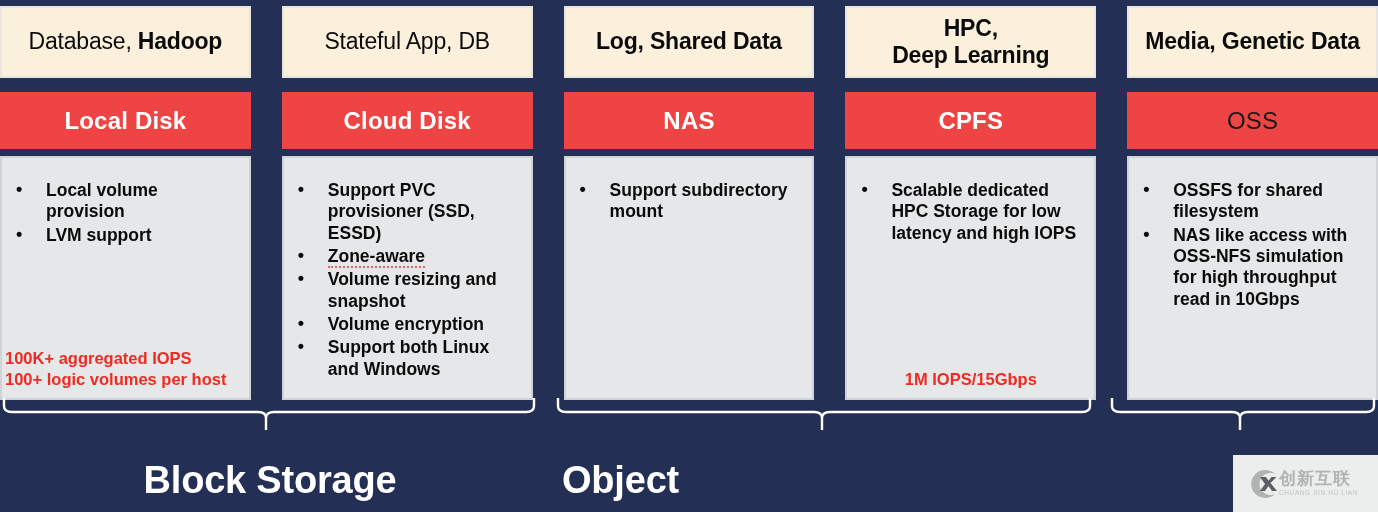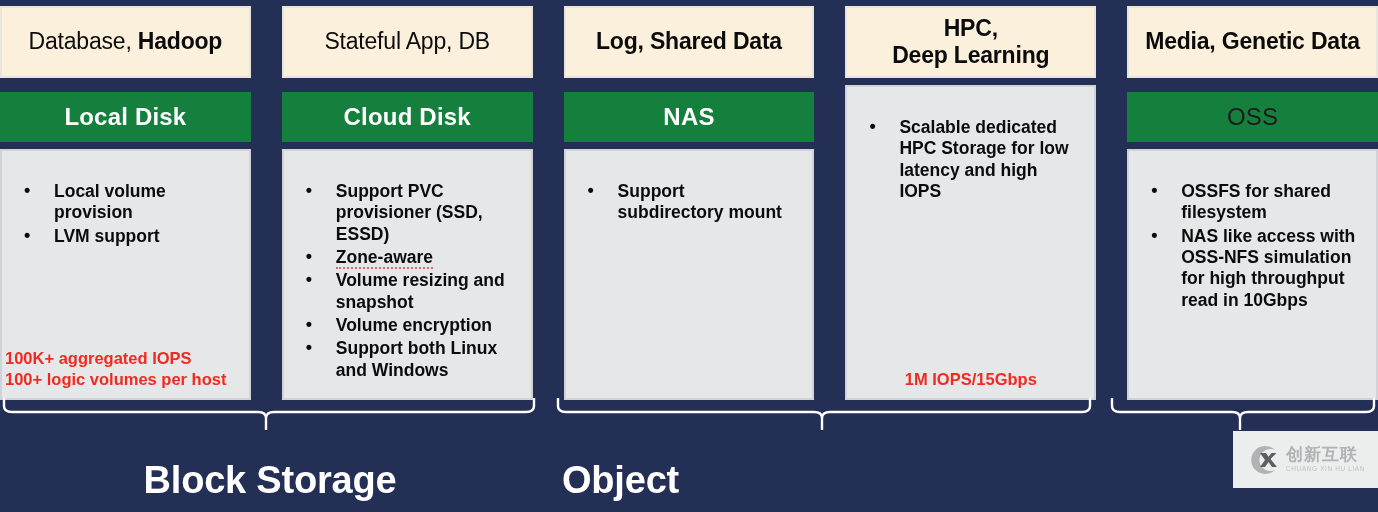--- a/index.html
+++ b/index.html
@@ -43,23 +43,23 @@
     font-size:23px;
     line-height:1.18;
     letter-spacing:-0.2px;
     padding:0 8px;
   }
   .usecase .b{font-weight:bold;}
   .usecase .n{font-weight:normal;}
 
   
   .product{
-    height:50px;
+    height:57px;
     margin-top:14px;
-    background:#15803d;
+    background:#ef4444;
     display:flex;
     align-items:center;
     justify-content:center;
     font-size:24px;
     font-weight:bold;
     color:#ffffff;
     letter-spacing:0.2px;
   }
   .product.dark{color:#1a1a1a;font-weight:normal;}
 
@@ -68,21 +68,21 @@
     margin-top:7px;
     flex:1 1 auto;
     background:#e6e7e9;
     border:2px solid #cfd2d6;
     box-sizing:border-box;
     position:relative;
     padding:22px 10px 8px 8px;
   }
   ul.flist{
     list-style:none;
-    margin:8px;padding:0;
+    margin:0;padding:0;
   }
   ul.flist li{
     position:relative;
     padding-left:36px;
     margin-bottom:2px;
     font-size:17.5px;
     font-weight:bold;
     line-height:1.22;
     color:#0b0b0b;
   }
@@ -134,26 +134,25 @@
     font-size:38px;
     letter-spacing:-0.2px;
   }
   .g-block{width:540px;}
   .g-net{width:560px;}
   .g-obj{width:278px;justify-content:flex-start;padding-left:22px;}
 
   
   .watermark{
     position:absolute;
-    left:1233px;top:431px;
+    left:1233px;top:455px;
     width:145px;height:57px;
     background:#eceded;
     display:flex;
     align-items:center;
-    gap:7px;
     padding-left:12px;
     box-sizing:border-box;
   }
   .wm-mark{
     position:relative;
     width:34px;height:34px;flex:0 0 34px;
   }
   .wm-text{display:flex;flex-direction:column;line-height:1;}
   .wm-cn{
     font-size:17px;color:#b0b2b4;font-weight:bold;letter-spacing:1px;
@@ -215,20 +214,21 @@
       </div>
     </div>
 
     <div class="col">
       <div class="usecase">
         <span>
           <span class="b">HPC,</span><br>
           <span class="b">Deep Learning</span>
         </span>
       </div>
+      <div class="product">CPFS</div>
       <div class="features">
         <ul class="flist">
           <li>Scalable dedicated HPC Storage for low latency and high IOPS</li>
         </ul>
         <div class="metric center">
           <div>1M IOPS/15Gbps</div>
         </div>
       </div>
     </div>
 

